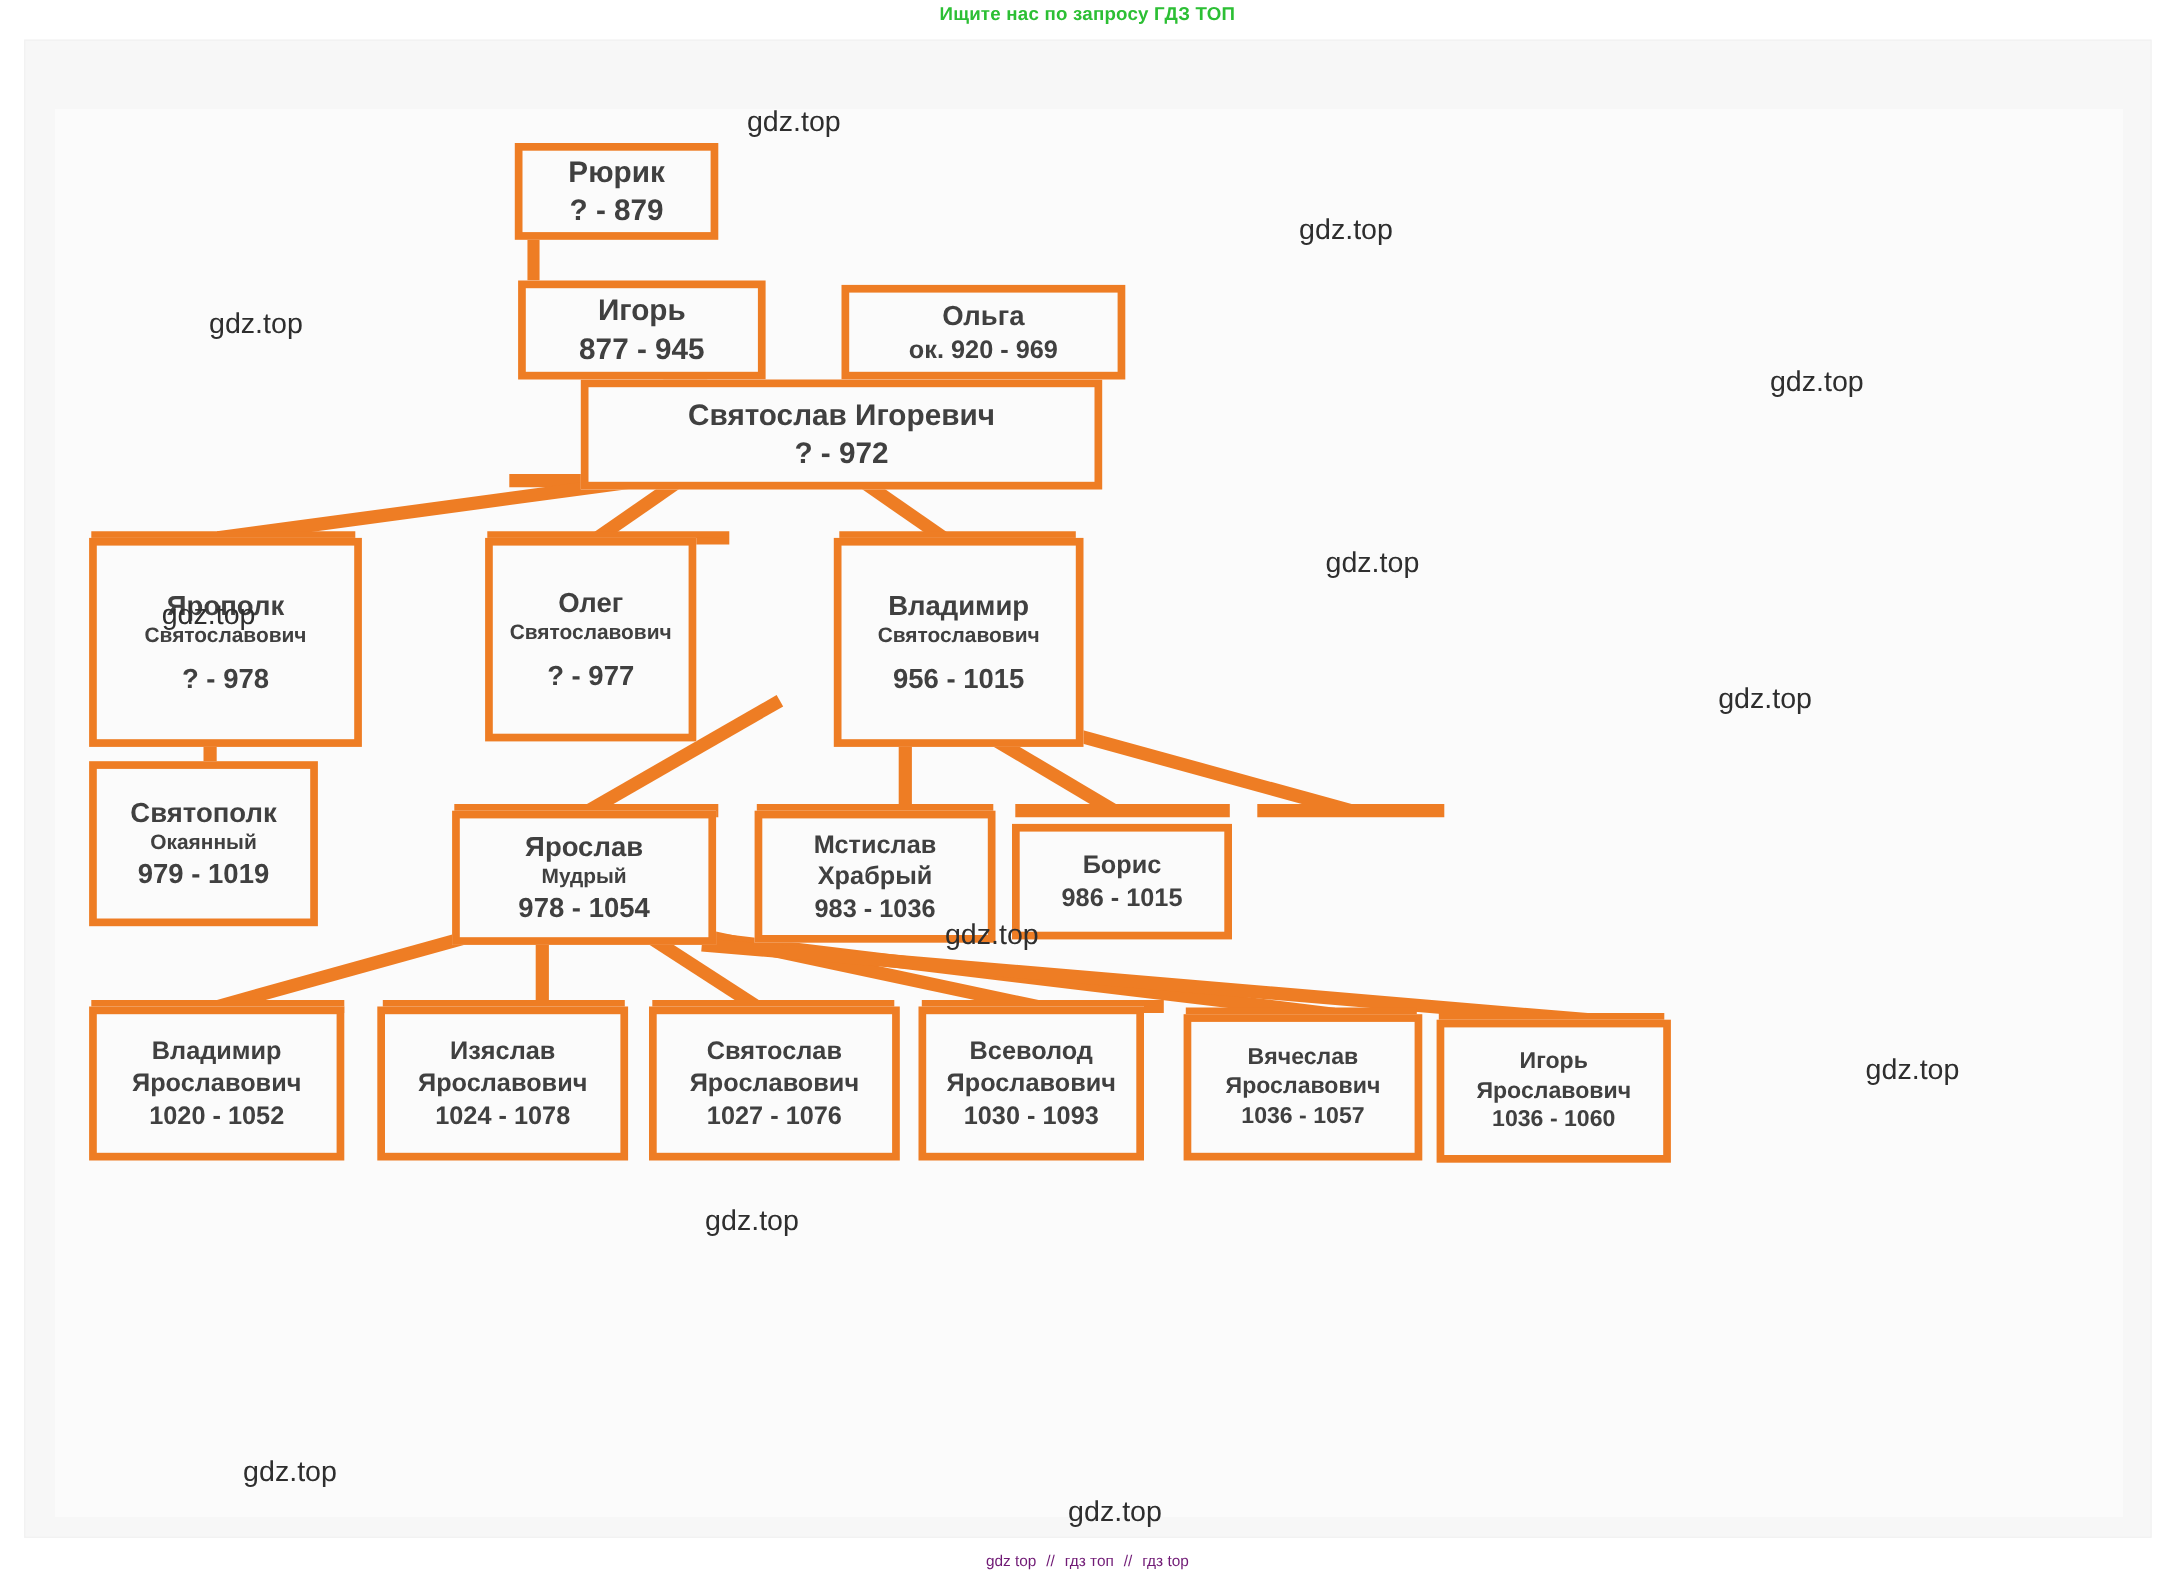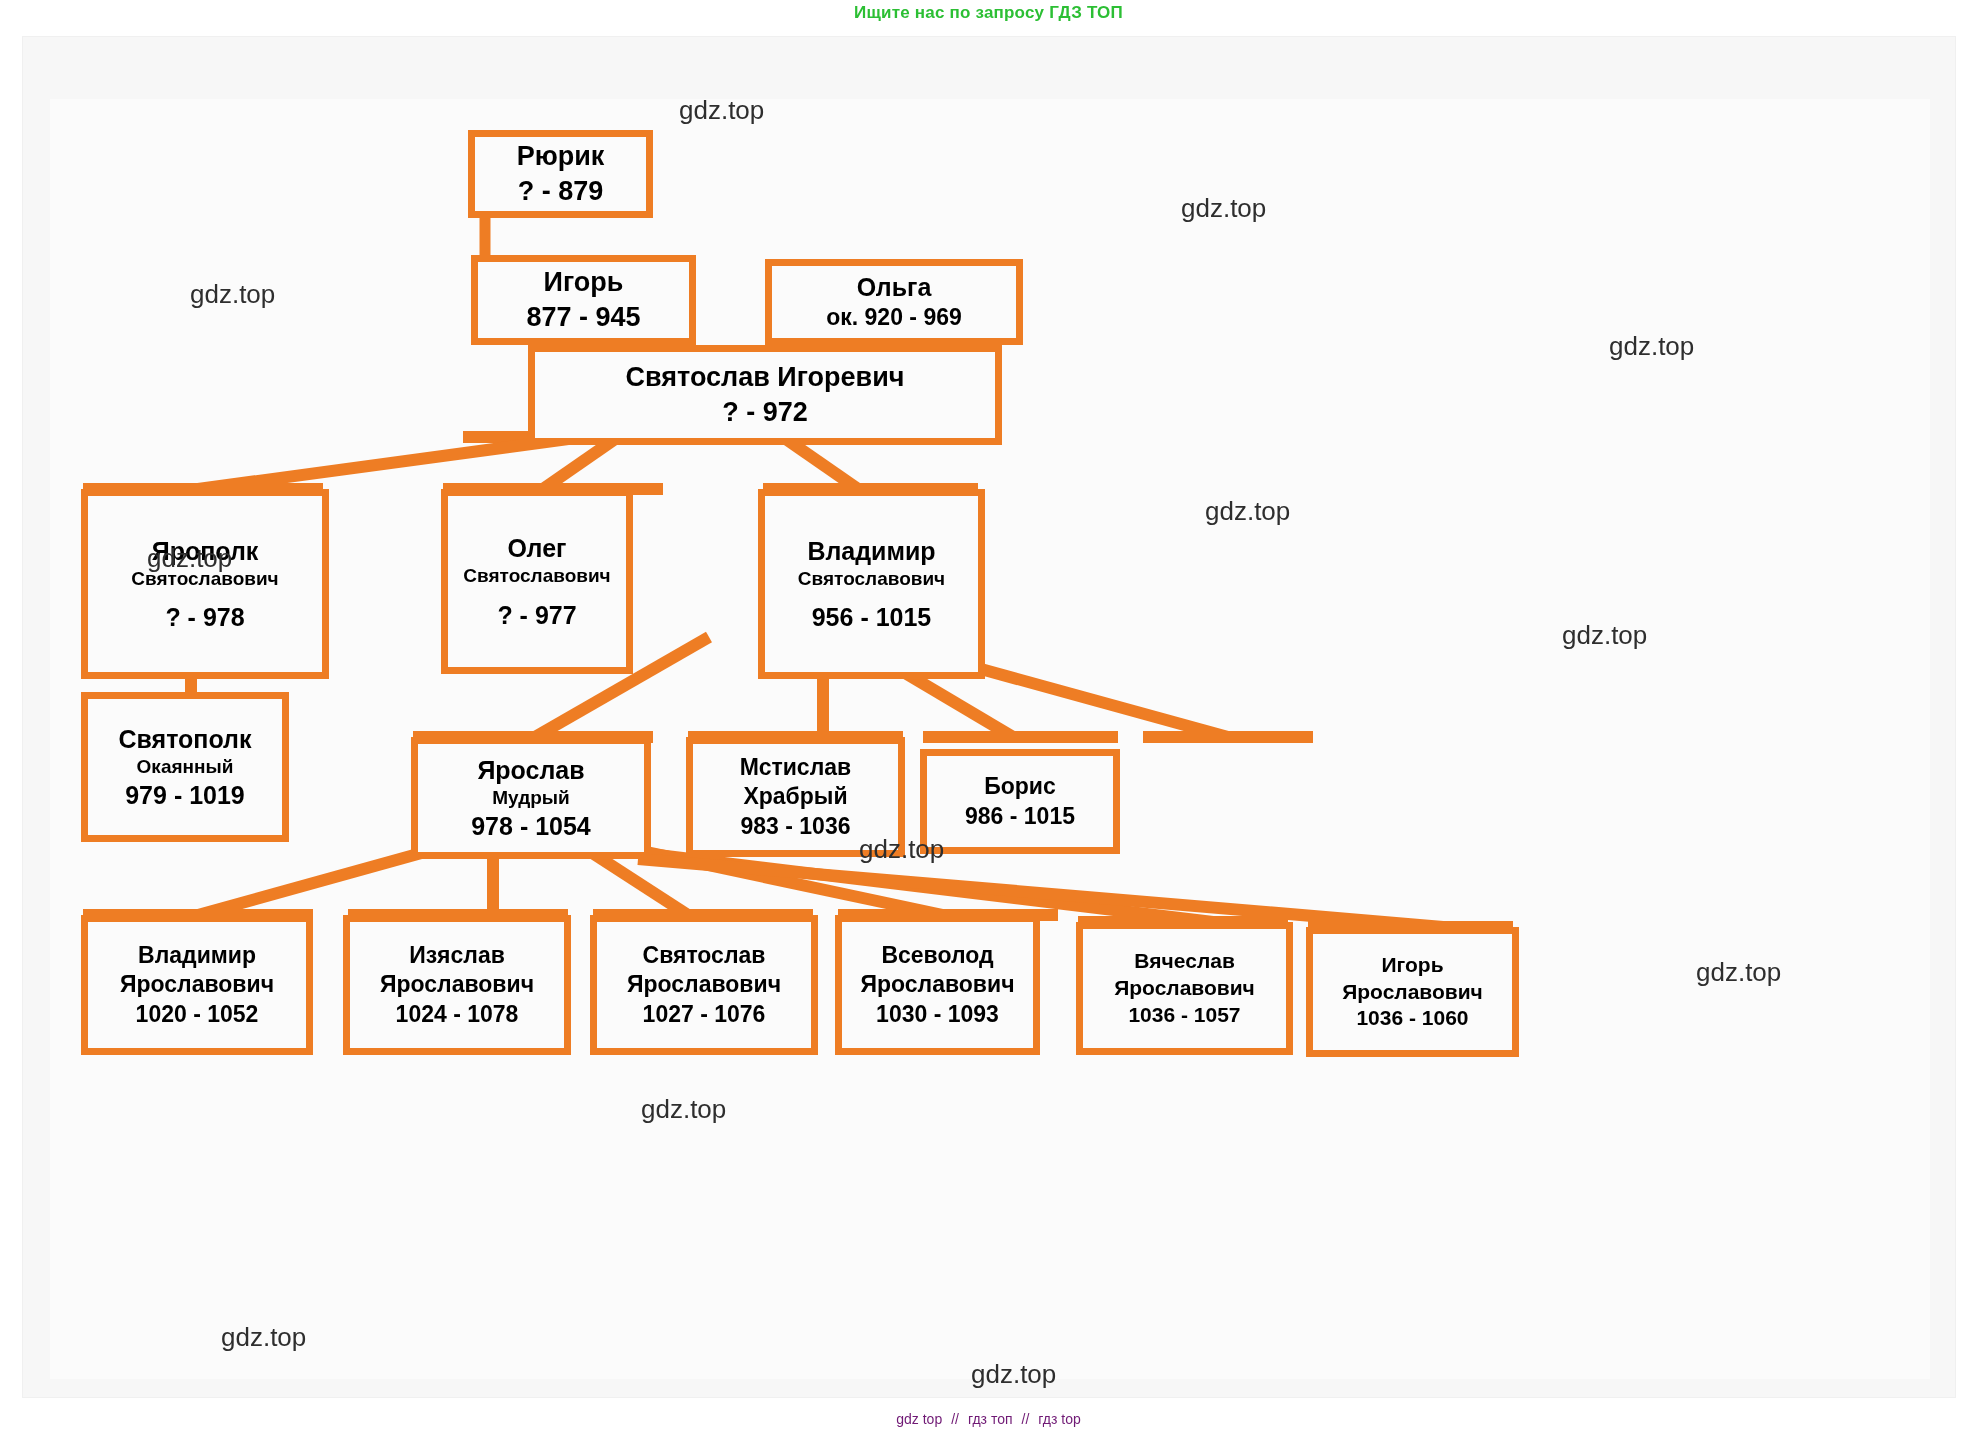--- a/index.html
+++ b/index.html
@@ -90,21 +90,21 @@
   .node {
     position: absolute;
     z-index: 3;
     background: #fbfbfb;
     border: 7px solid #ee7d24;
     display: flex;
     flex-direction: column;
     align-items: center;
     justify-content: center;
     text-align: center;
-    color: #000000;
+    color: #404040;
     line-height: 1.28;
     padding: 2px 6px;
   }
   .node .nm {
     font-size: 25px;
     font-weight: bold;
     white-space: nowrap;
   }
   .node .nm2 {
     font-size: 19px;

